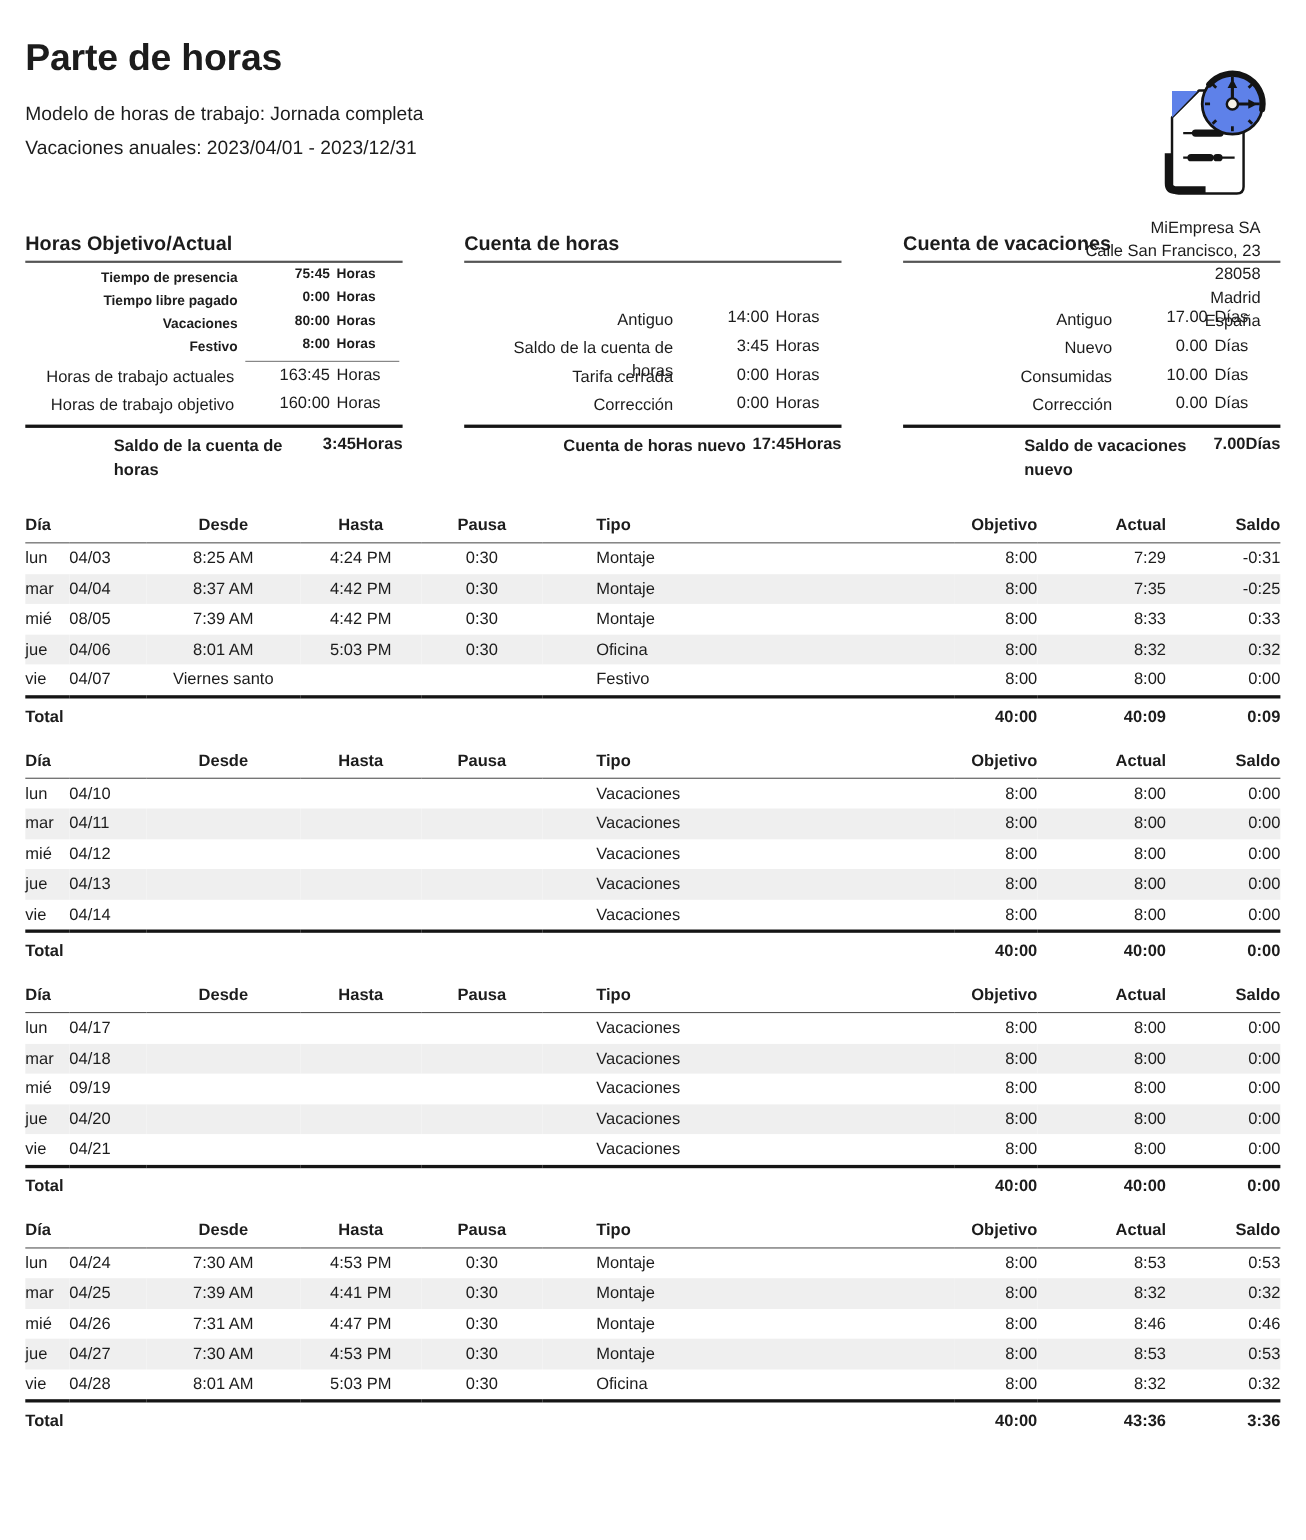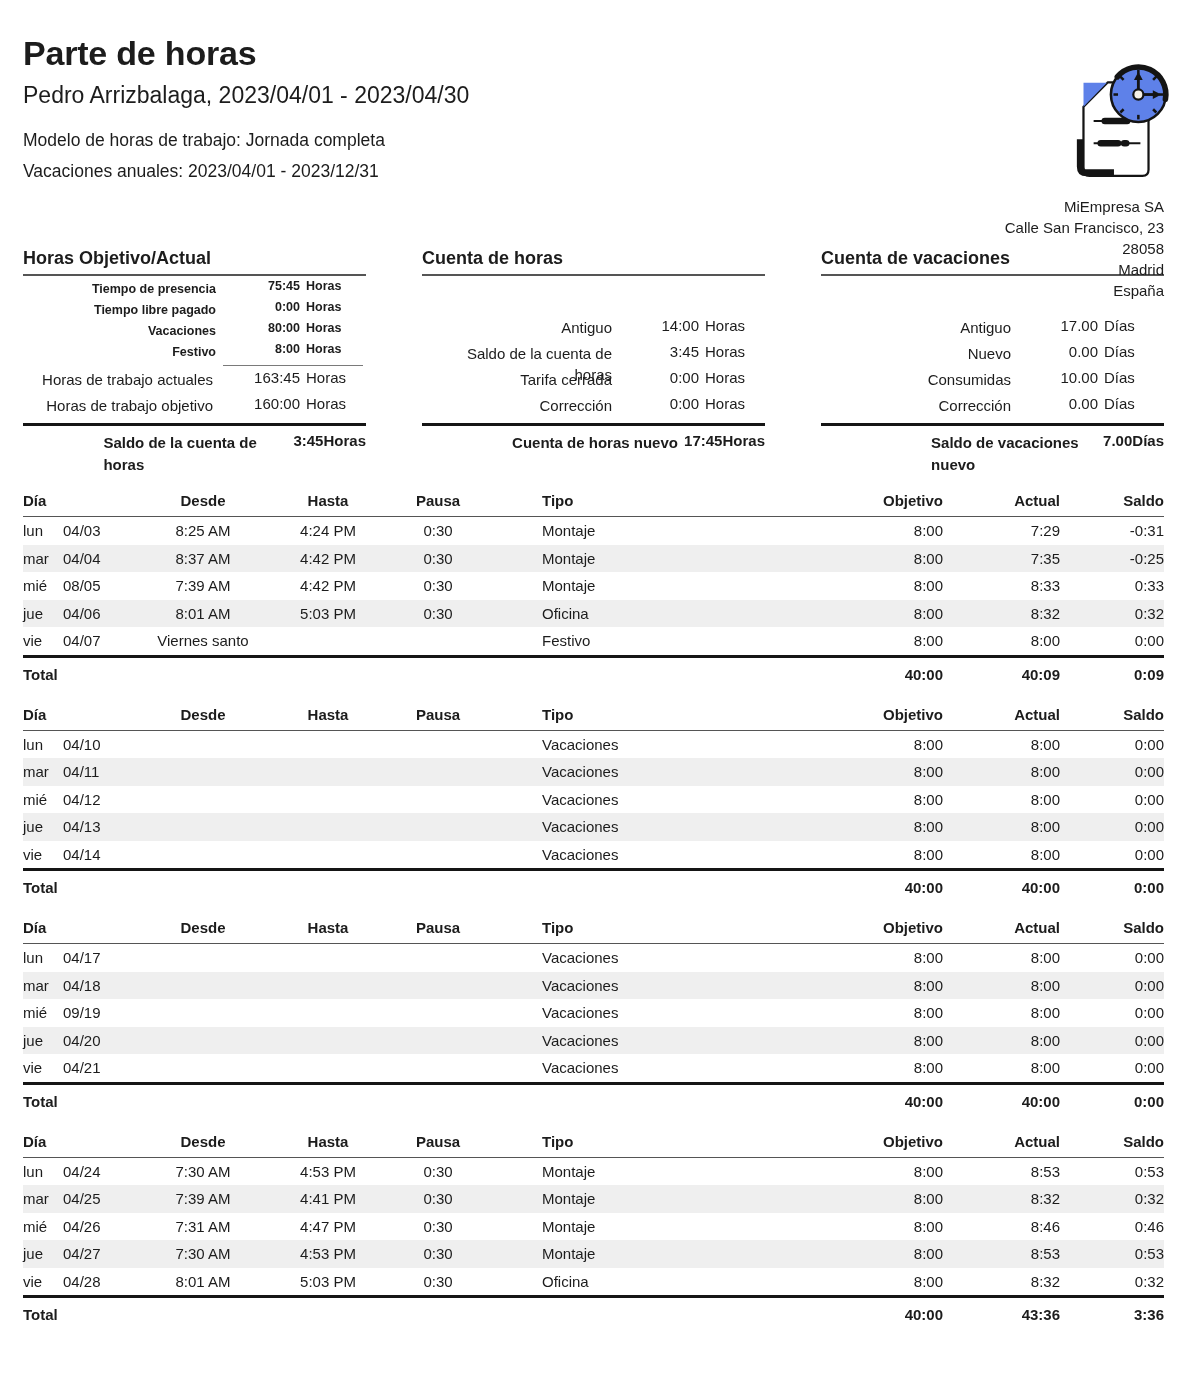--- a/index.html
+++ b/index.html
@@ -9,21 +9,21 @@
     color:#1c1c1c;-webkit-font-smoothing:antialiased;
   }
   .page{position:relative;width:1141px;padding:0 23px;}
 
   
   .doc-title{font-size:34px;font-weight:700;margin:34px 0 0 0;line-height:38px;letter-spacing:-0.2px;}
   .doc-subtitle{font-size:23px;font-weight:400;margin-top:9px;line-height:28px;}
   .info-block{margin-top:16px;}
   .info-line{font-size:17.5px;line-height:31px;}
 
-  .company{position:absolute;top:28px;right:23px;width:260px;text-align:right;}
+  .company{position:absolute;top:28px;right:41px;width:260px;text-align:right;}
   .company .logo{margin-right:-9px;}
   .company-name,.company-line{font-size:15px;line-height:21px;}
   .company-name{margin-top:6px;}
 
   
   .summary{display:flex;gap:56px;margin-top:60px;}
   .sec{flex:1;min-width:0;}
   .sec-title{font-size:18px;font-weight:700;padding-bottom:5px;border-bottom:2px solid #555;line-height:22px;}
   .sec-body{height:145px;display:flex;flex-direction:column;justify-content:flex-end;}
   .srow{display:flex;justify-content:flex-end;align-items:flex-start;}
@@ -34,38 +34,37 @@
   .srow.sm .num{width:84px;}
   .srow.nm{height:26px;font-size:15px;}
   .s1 .lbl{width:190px;}
   .s2 .lbl,.s3 .lbl{width:172px;}
   .sec-div{border-top:1.5px solid #7a7a7a;margin:2px 3px 3px 200px;height:0;}
   .sec-rule{border-top:3px solid #151515;margin-top:2px;}
   .sec-total{display:flex;justify-content:flex-end;font-weight:700;font-size:15px;padding-top:6px;}
   .sec-total .lbl{line-height:22px;}
 
   
-  .weeks{margin-top:16px;}
+  .weeks{margin-top:30px;}
   .week{width:100%;border-collapse:collapse;table-layout:fixed;margin-top:20px;font-size:15px;}
   .week:first-child{margin-top:0;}
   .week th{font-weight:700;text-align:left;vertical-align:bottom;padding:0 0 7px 0;border-bottom:1.5px solid #555;}
   .week td{height:27.5px;padding:0;vertical-align:middle;}
   .week tbody tr:nth-child(even){background:#efefef;}
   .c-center{text-align:center !important;}
   .c-right{text-align:right !important;}
   .c-tipo{padding-left:49px !important;}
   .week .total-row td{border-top:3px solid #151515;font-weight:700;height:25px;vertical-align:bottom;padding-bottom:3px;}
 </style>
 </head>
 <body>
 
 <div class="page">
 
   <h1 class="doc-title">Parte de horas</h1>
-  <div class="doc-subtitle">Pedro Arrizbalaga, 2023/04/01 - 2023/04/30</div>
 
   <div class="info-block">
     <div class="info-line">Modelo de horas de trabajo: Jornada completa</div>
     <div class="info-line">Vacaciones anuales: 2023/04/01 - 2023/12/31</div>
   </div>
 
   <div class="company">
     <svg class="logo" width="114" height="124" viewBox="0 0 112 122" aria-hidden="true">
 
       <path d="M48,20 H82 Q88,20 88,26 V106 Q88,112 82,112 H30 Q24,112 24,106 V44 Z" fill="#ffffff" stroke="#141414" stroke-width="2.2" stroke-linejoin="round"></path>

